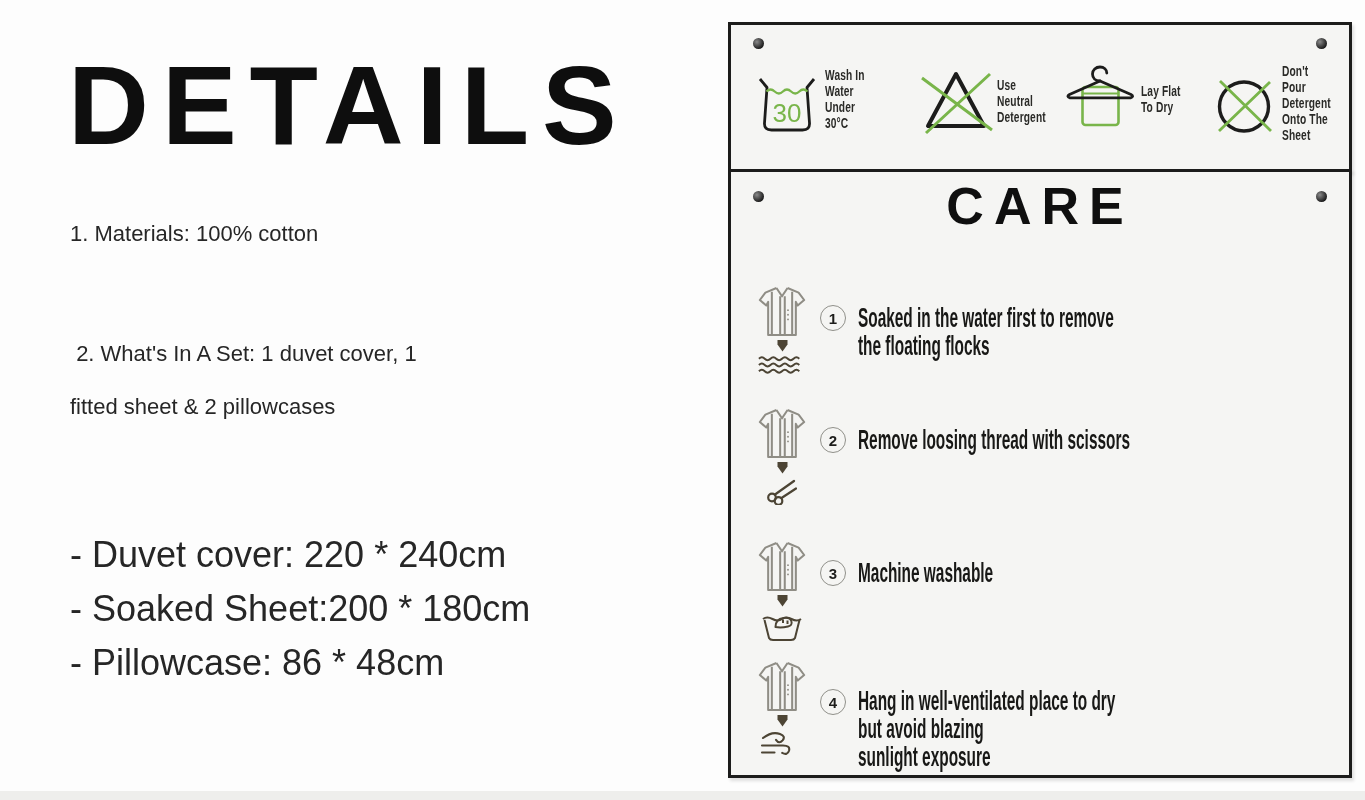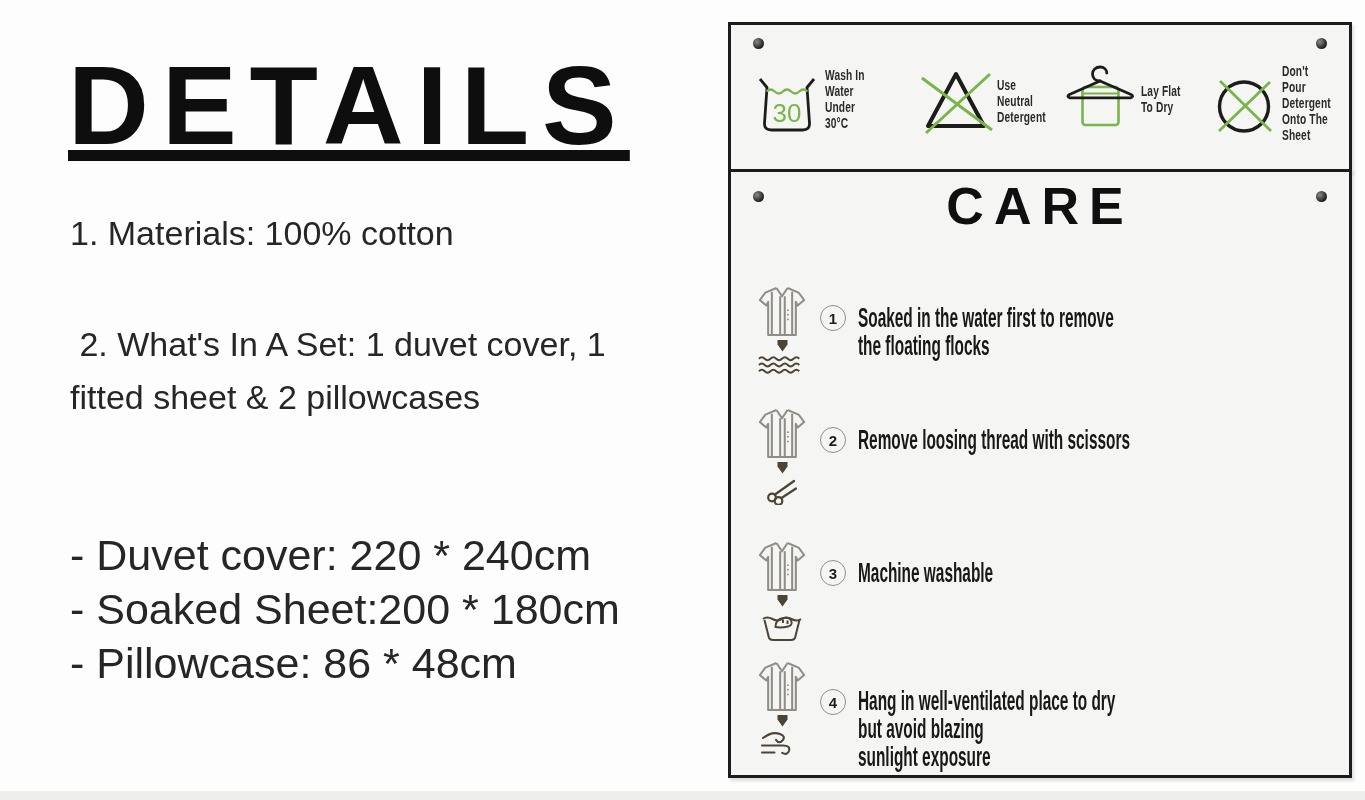--- a/index.html
+++ b/index.html
@@ -11,30 +11,30 @@
   }
   *{margin:0;padding:0;box-sizing:border-box;}
   html,body{background:#fff;}
   body{font-family:"Liberation Sans", sans-serif; overflow:hidden;}
   .canvas{position:relative;width:1365px;height:800px;background:#fdfdfd;overflow:hidden;}
 
   
   .details-heading{
     position:absolute;left:68px;top:50px;
     font-size:112px;line-height:1;font-weight:900;letter-spacing:13px;
-    color:#0e0e0e;white-space:nowrap;text-decoration:underline;
+    color:#0e0e0e;white-space:nowrap;
   }
   .detail-p{
     position:absolute;left:70px;
-    font-size:34px;color:#262626;line-height:53px;white-space:pre-wrap;
+    font-size:22px;color:#262626;line-height:53px;white-space:pre-wrap;
   }
   .p-materials{top:207px;}
-  .p-set{top:318px;}
+  .p-set{top:327px;}
   .p-size-heading{top:478px;}
-  .size-list{position:absolute;left:70px;top:528px;font-size:43px;color:#262626;line-height:54px;}
+  .size-list{position:absolute;left:70px;top:528px;font-size:36px;color:#262626;line-height:54px;}
 
   
   .board{
     position:absolute;left:728px;width:624px;
     background:var(--panel-bg);
     border:3px solid var(--ink);
     box-shadow:2px 3px 3px rgba(0,0,0,0.12);
   }
   .board-top{top:22px;height:150px;}
   .board-main{top:169px;height:609px;}

